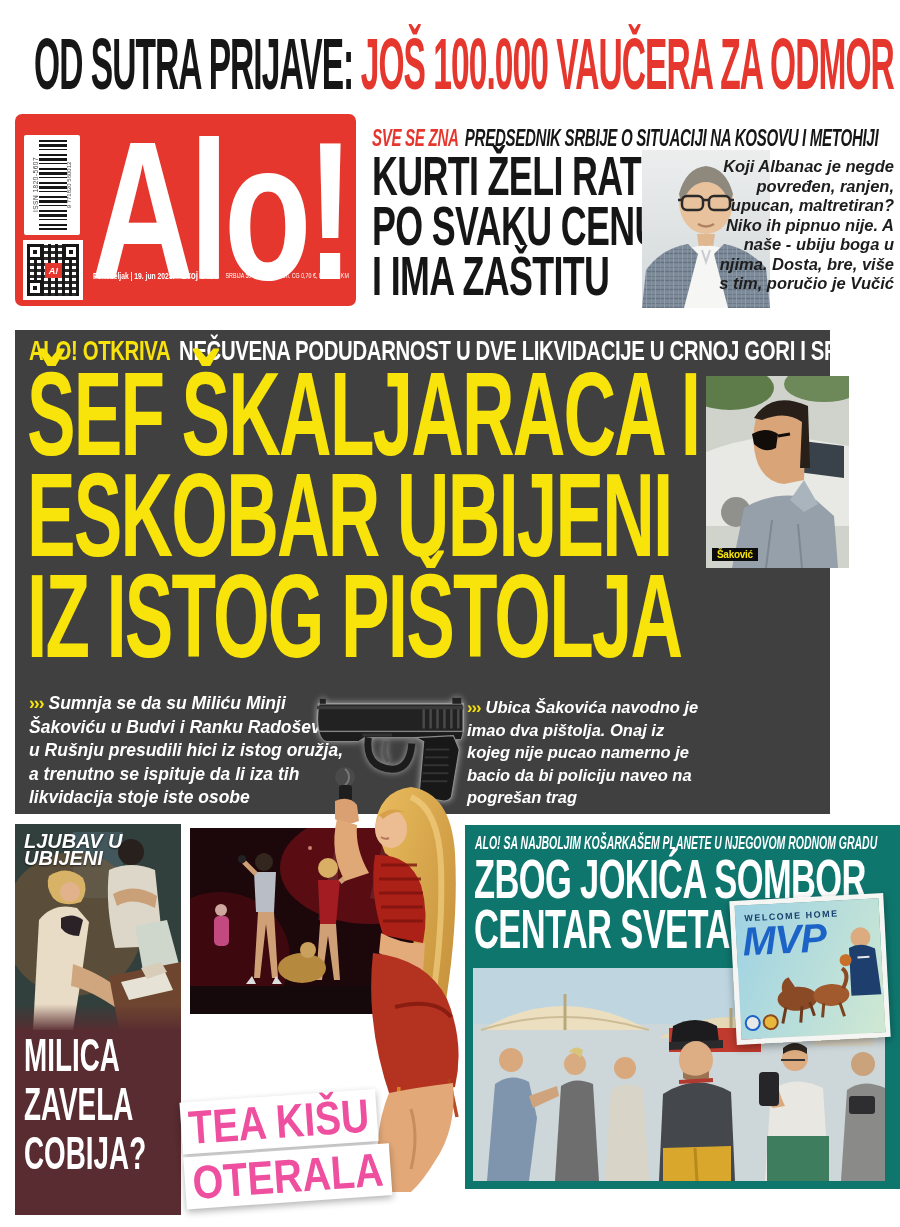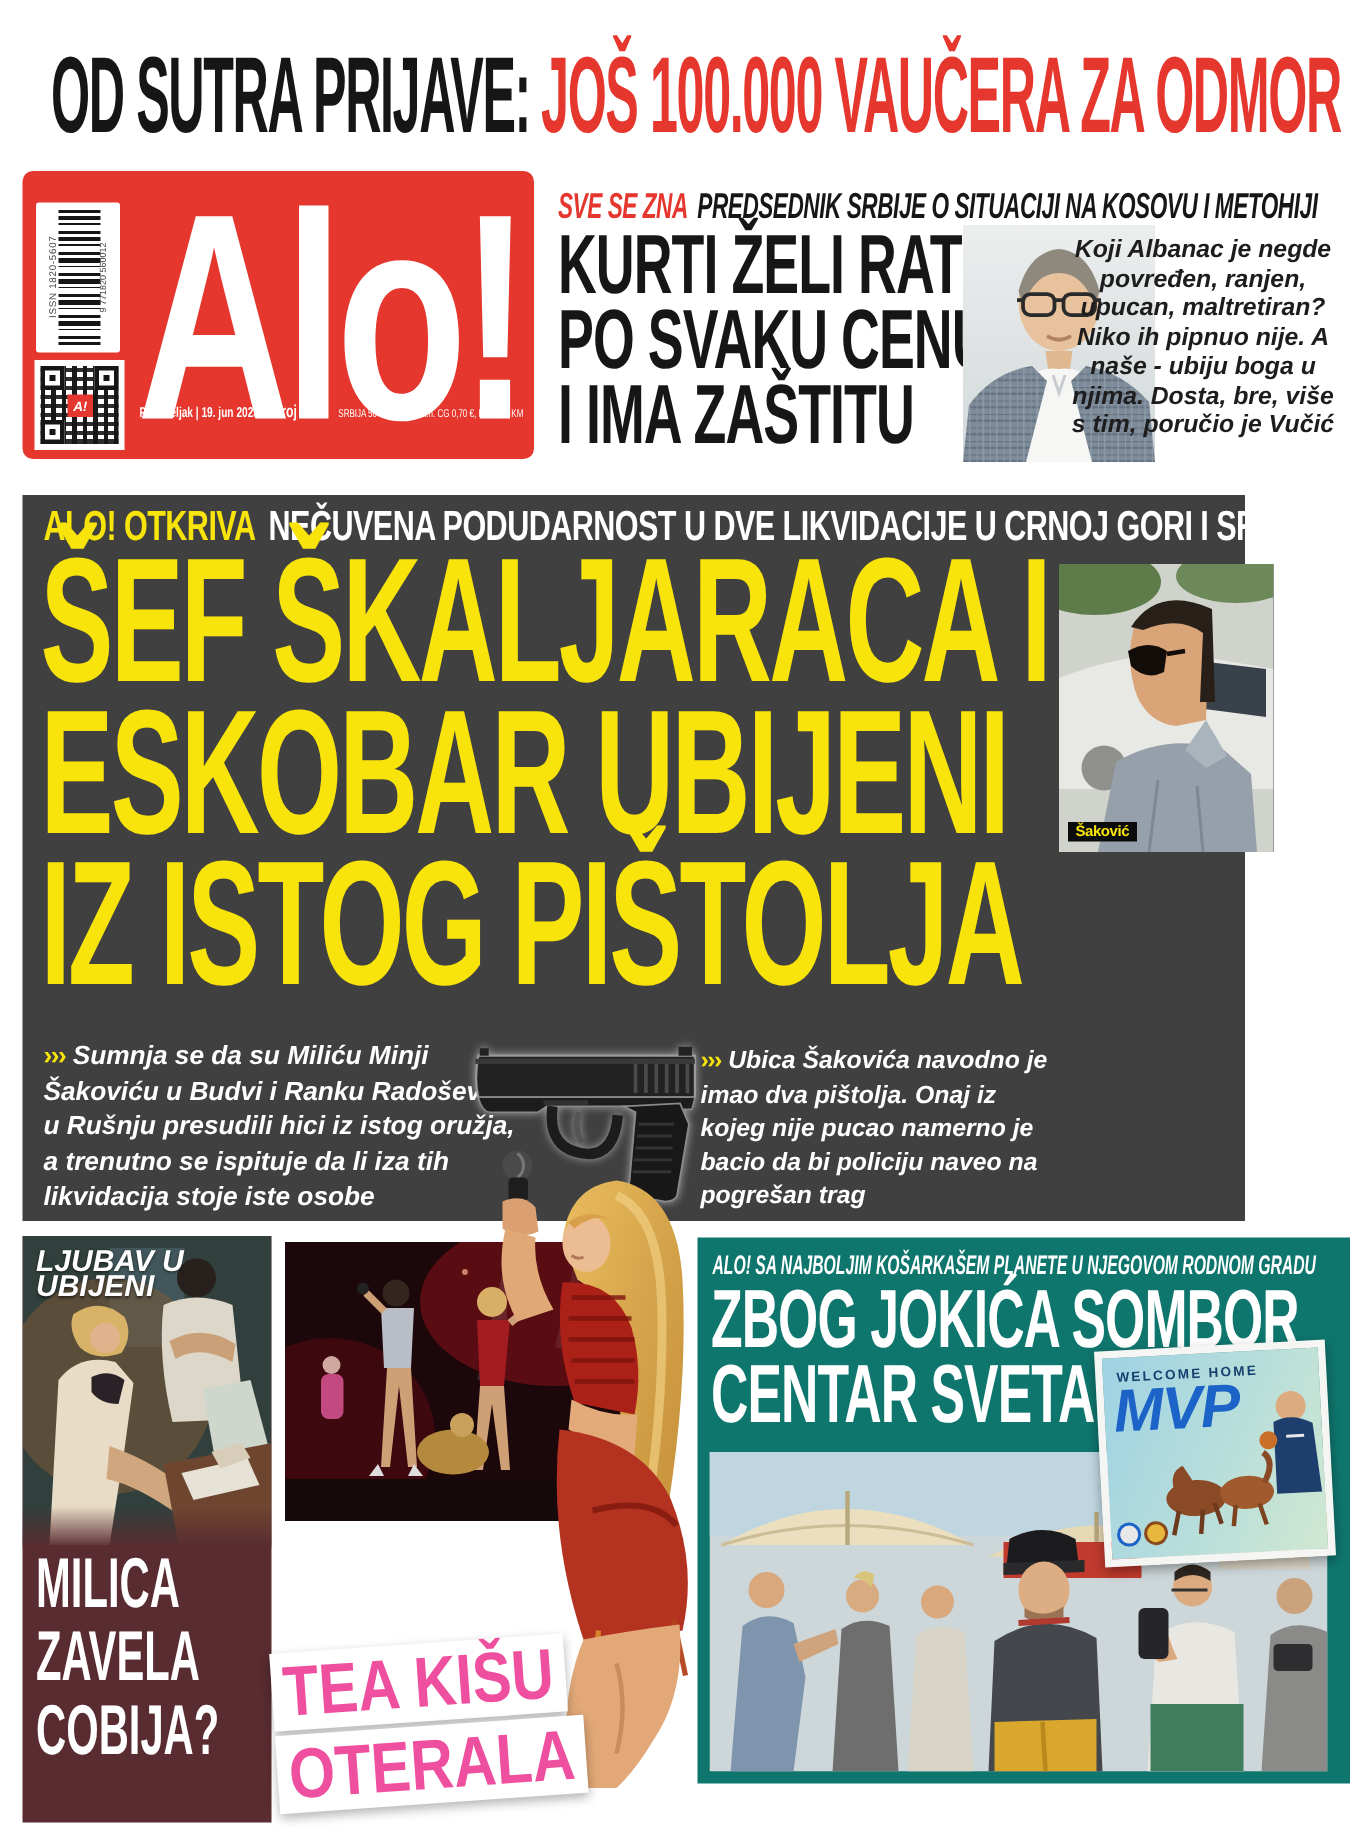--- a/index.html
+++ b/index.html
@@ -34,21 +34,21 @@
 .dl-prices{font-size:7.5px}
 
 
 .v-kicker{position:absolute;left:372px;top:124px}
 .v-kicker .fit{font-size:24px;font-weight:bold;font-style:italic;letter-spacing:-.5px}
 .vk-hl{color:#e6372e;margin-right:10px}
 .vk-rest{color:#161616}
 .v-headline{position:absolute;left:372px;top:151px;color:#161616}
 .v-headline .h-line{font-size:56px;line-height:50px;font-weight:bold;letter-spacing:-1px}
 .v-photo{position:absolute;left:642px;top:150px;width:128px;height:158px}
-.v-quote{position:absolute;left:710px;top:157px;width:184px;font-size:16.5px;line-height:19.5px;font-weight:bold;font-style:italic;text-align:center;color:#1d1d1d}
+.v-quote{position:absolute;left:710px;top:157px;width:184px;font-size:16.5px;line-height:19.5px;font-weight:bold;font-style:italic;text-align:right;color:#1d1d1d}
 
 
 .mainbox{position:absolute;left:15px;top:330px;width:815px;height:484px;background:#404040}
 .m-kicker{position:absolute;left:14px;top:5px}
 .m-kicker .fit{font-size:28px;font-weight:bold;letter-spacing:-.5px}
 .mk-hl{color:#f8e40b;margin-right:12px}
 .mk-rest{color:#fff}
 .m-headline{position:absolute;left:12px;top:34px;color:#f8e40b}
 .m-headline .h-line{font-size:118px;line-height:101px;font-weight:bold;letter-spacing:-3px}
 .photo1{position:absolute;left:691px;top:46px;width:143px;height:192px;background:#222;overflow:hidden}

